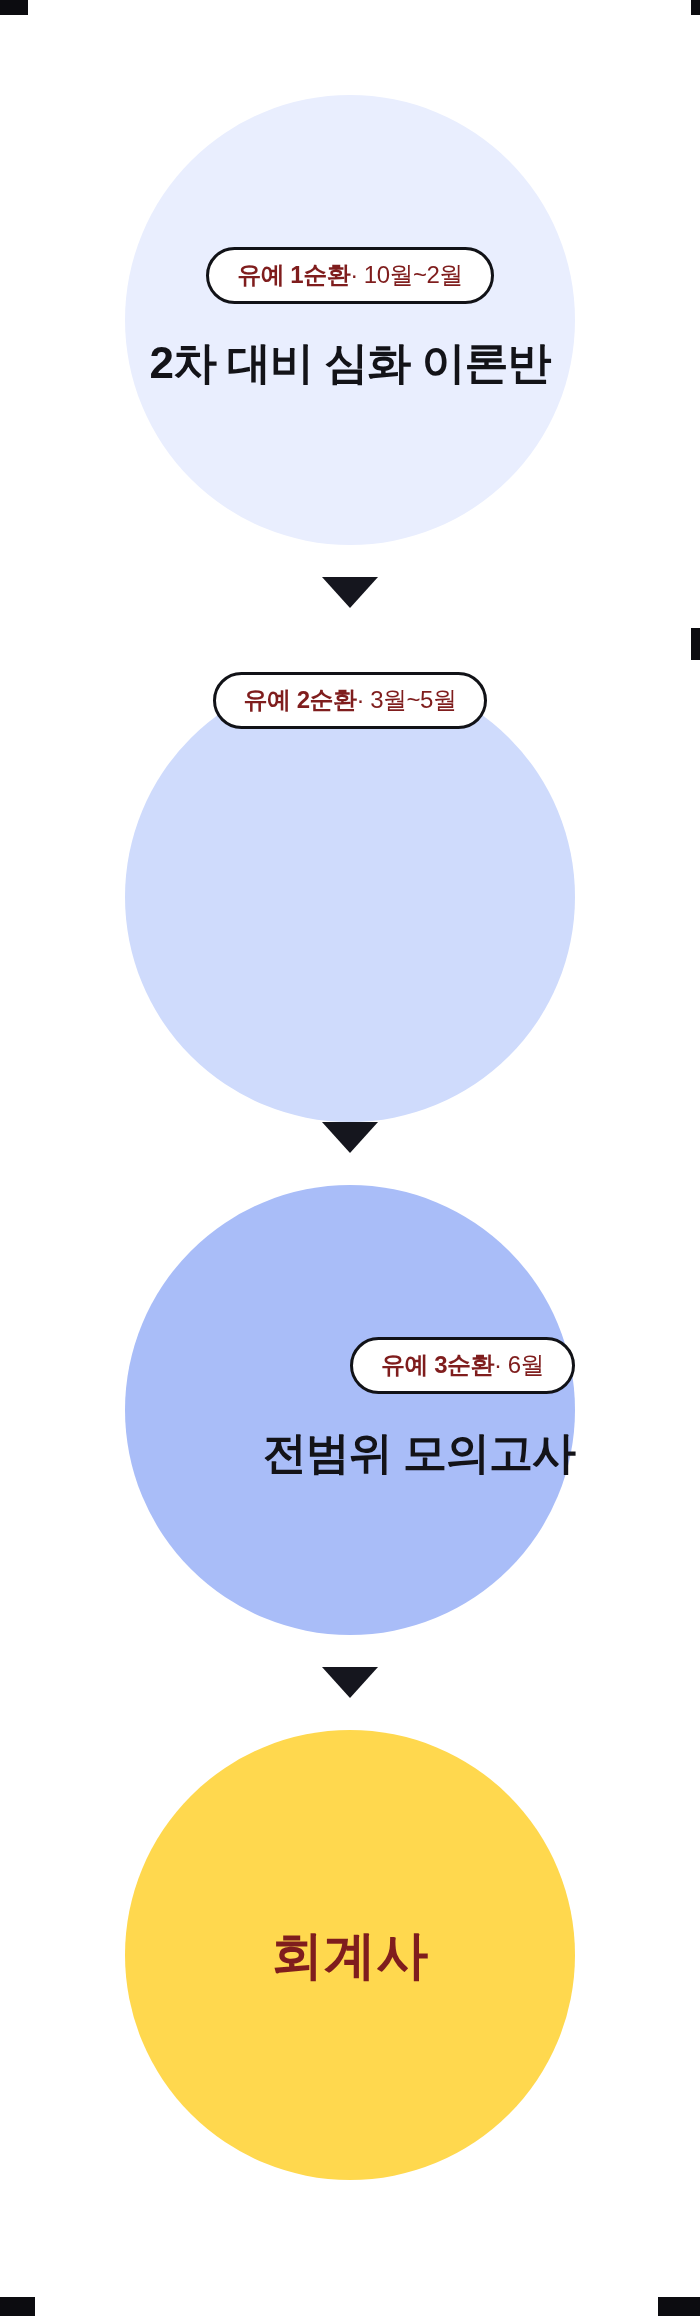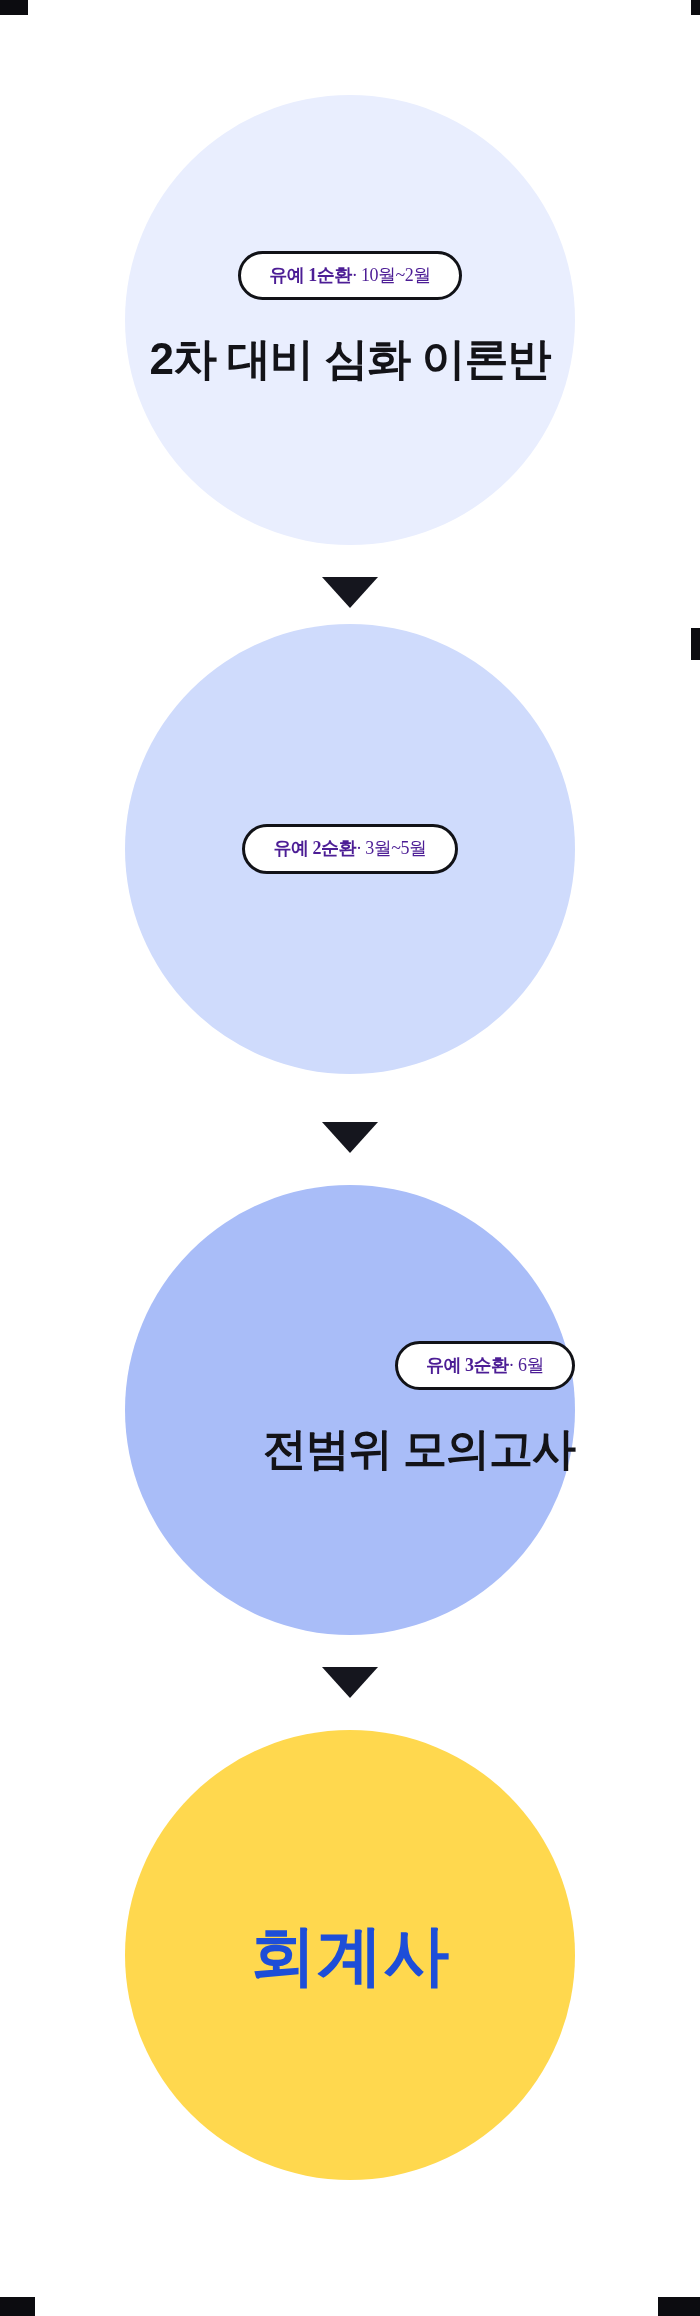--- a/index.html
+++ b/index.html
@@ -24,55 +24,54 @@
     width: 450px;
     height: 450px;
     border-radius: 50%;
     display: flex;
     flex-direction: column;
     align-items: center;
     justify-content: center;
     gap: 30px;
   }
   .c1 { top: 95px;   background: #E9EEFE; }
-  .c2 { top: 624px;  background: #CFDBFC; }
+  .c2 { top: 672px;  background: #CFDBFC; justify-content: space-between; }
   .c3 { top: 1185px; background: #A9BDF8; }
   .c4 { top: 1730px; background: #FFD84E; }
 
   
   .badge {
     display: inline-flex;
     align-items: baseline;
     background: #ffffff;
     border: 3px solid #111217;
     border-radius: 999px;
     padding: 11px 28px;
-    font-size: 18px;
+    font-size: 24px;
     line-height: 1.2;
-    color: #4c1d95;
+    color: #7f1d1d;
     white-space: nowrap;
-    font-family: Liberation Serif, serif;
   }
   .badge .strong { font-weight: 800; letter-spacing: -0.5px; }
   .badge .period { font-weight: 500; letter-spacing: -0.5px; }
 
   
   .title {
     font-size: 44px;
     font-weight: 700;
     color: #131318;
     letter-spacing: -1px;
     text-align: center;
   }
 
   
   .final-text {
-    font-size: 66px;
+    font-size: 52px;
     font-weight: 900;
-    color: #1d4ed8;
+    color: #7f1d1d;
     text-align: center;
     line-height: 1.4;
     letter-spacing: 0.5px;
   }
 
   
   .arrow {
     position: absolute;
     left: 50%;
     transform: translateX(-50%);

